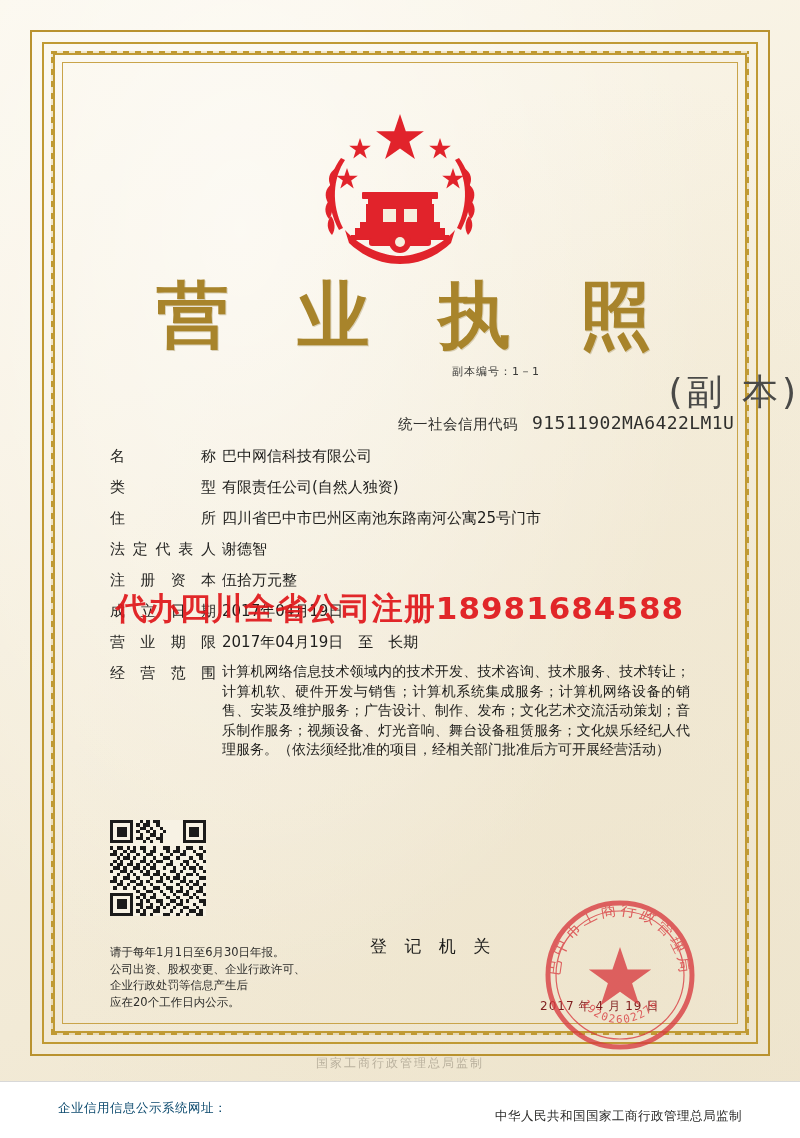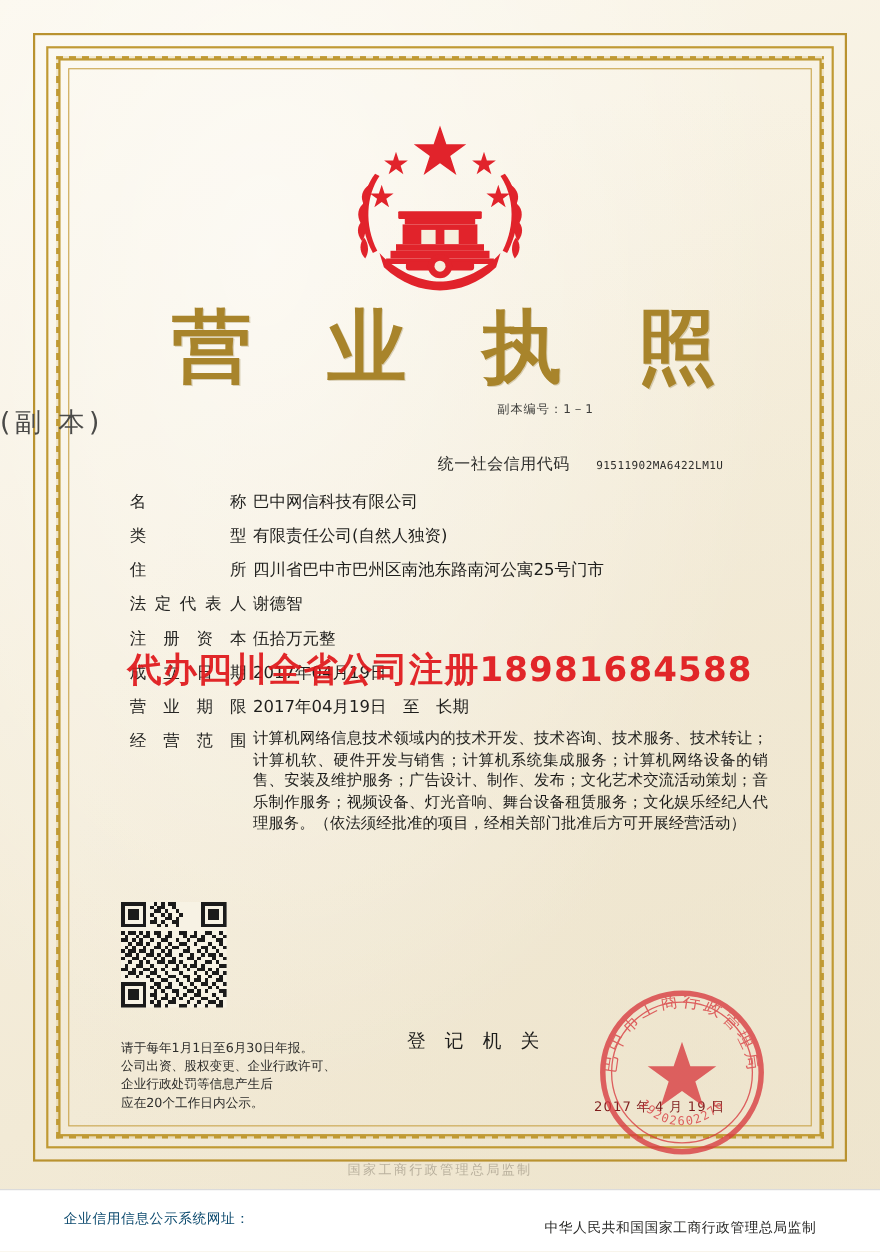--- a/index.html
+++ b/index.html
@@ -103,23 +103,23 @@
     text-indent: 22px;
     color: #a8842b;
     text-shadow: 1px 1px 0 rgba(120,90,20,0.25);
     padding-left: 8px;
   }
   .subtitle {
     position: absolute;
     left: 0;
     right: 0;
     top: 368px;
-    text-align: left;
-    font-family: "DejaVu Sans", sans-serif;
-    font-size: 24px;
+    text-align: right;
+    font-family: "DejaVu Sans", sans-serif;
+    font-size: 36px;
     color: #4a4a48;
     letter-spacing: 4px;
   }
   .copy-no {
     position: absolute;
     left: 452px;
     top: 364px;
     font-family: "DejaVu Sans", sans-serif;
     font-size: 11px;
     color: #3b3b39;
@@ -132,32 +132,31 @@
     left: 398px;
     top: 412px;
     font-family: "DejaVu Sans", sans-serif;
     font-size: 14.5px;
     color: #2f2f2d;
     white-space: nowrap;
     letter-spacing: 0.5px;
   }
   .credit-line .code {
     font-family: "DejaVu Sans Mono", monospace;
-    font-size: 10px;
+    font-size: 18px;
     letter-spacing: 0.4px;
-    margin-left: 24px;
+    margin-left: 14px;
   }
 
   
   .fields {
     position: absolute;
     left: 110px;
     top: 445px;
     width: 580px;
-    margin-left: 8px;
   }
   .row {
     display: flex;
     align-items: flex-start;
     margin-bottom: 9px;
   }
   .label {
     width: 112px;
     flex: 0 0 112px;
     font-family: "DejaVu Sans", sans-serif;

